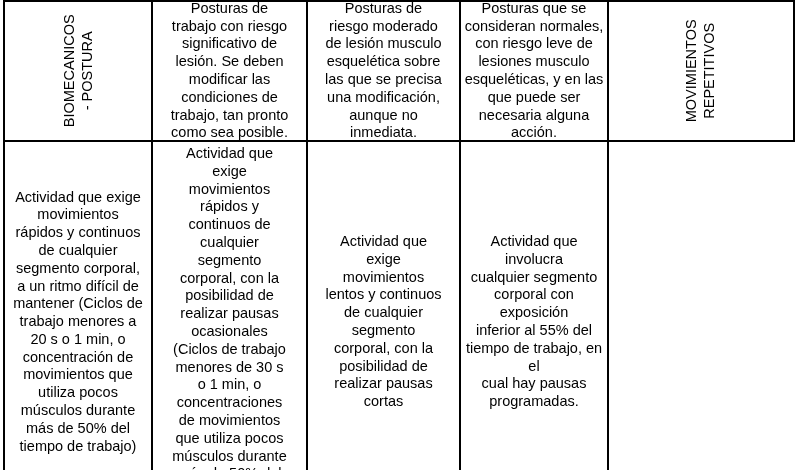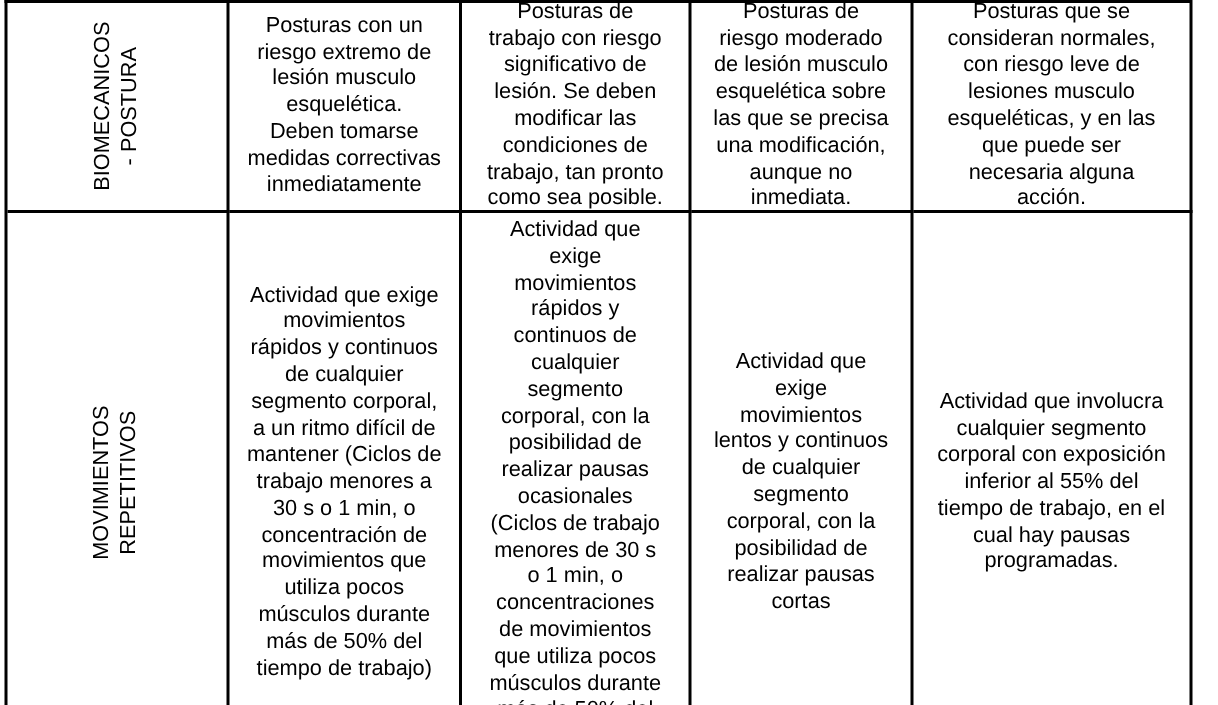--- a/index.html
+++ b/index.html
@@ -53,29 +53,20 @@
 <body>
 
 <div class="screen">
   <div class="grid">
 
     <div class="cell">
       <div class="vert">BIOMECANICOS
 - POSTURA</div>
     </div>
     <div class="cell">
-      <div class="txt">Posturas con un
-riesgo extremo de
-lesión musculo
-esquelética.
-Deben tomarse
-medidas correctivas
-inmediatamente</div>
-    </div>
-    <div class="cell">
       <div class="txt">Posturas de
 trabajo con riesgo
 significativo de
 lesión. Se deben
 modificar las
 condiciones de
 trabajo, tan pronto
 como sea posible.</div>
     </div>
     <div class="cell">
@@ -104,21 +95,21 @@
     </div>
     <div class="cell">
       <div class="txt">Actividad que exige
 movimientos
 rápidos y continuos
 de cualquier
 segmento corporal,
 a un ritmo difícil de
 mantener (Ciclos de
 trabajo menores a
-30 s o 1 min, o
+20 s o 1 min, o
 concentración de
 movimientos que
 utiliza pocos
 músculos durante
 más de 50% del
 tiempo de trabajo)</div>
     </div>
     <div class="cell top-align">
       <div class="txt">Actividad que
 exige

